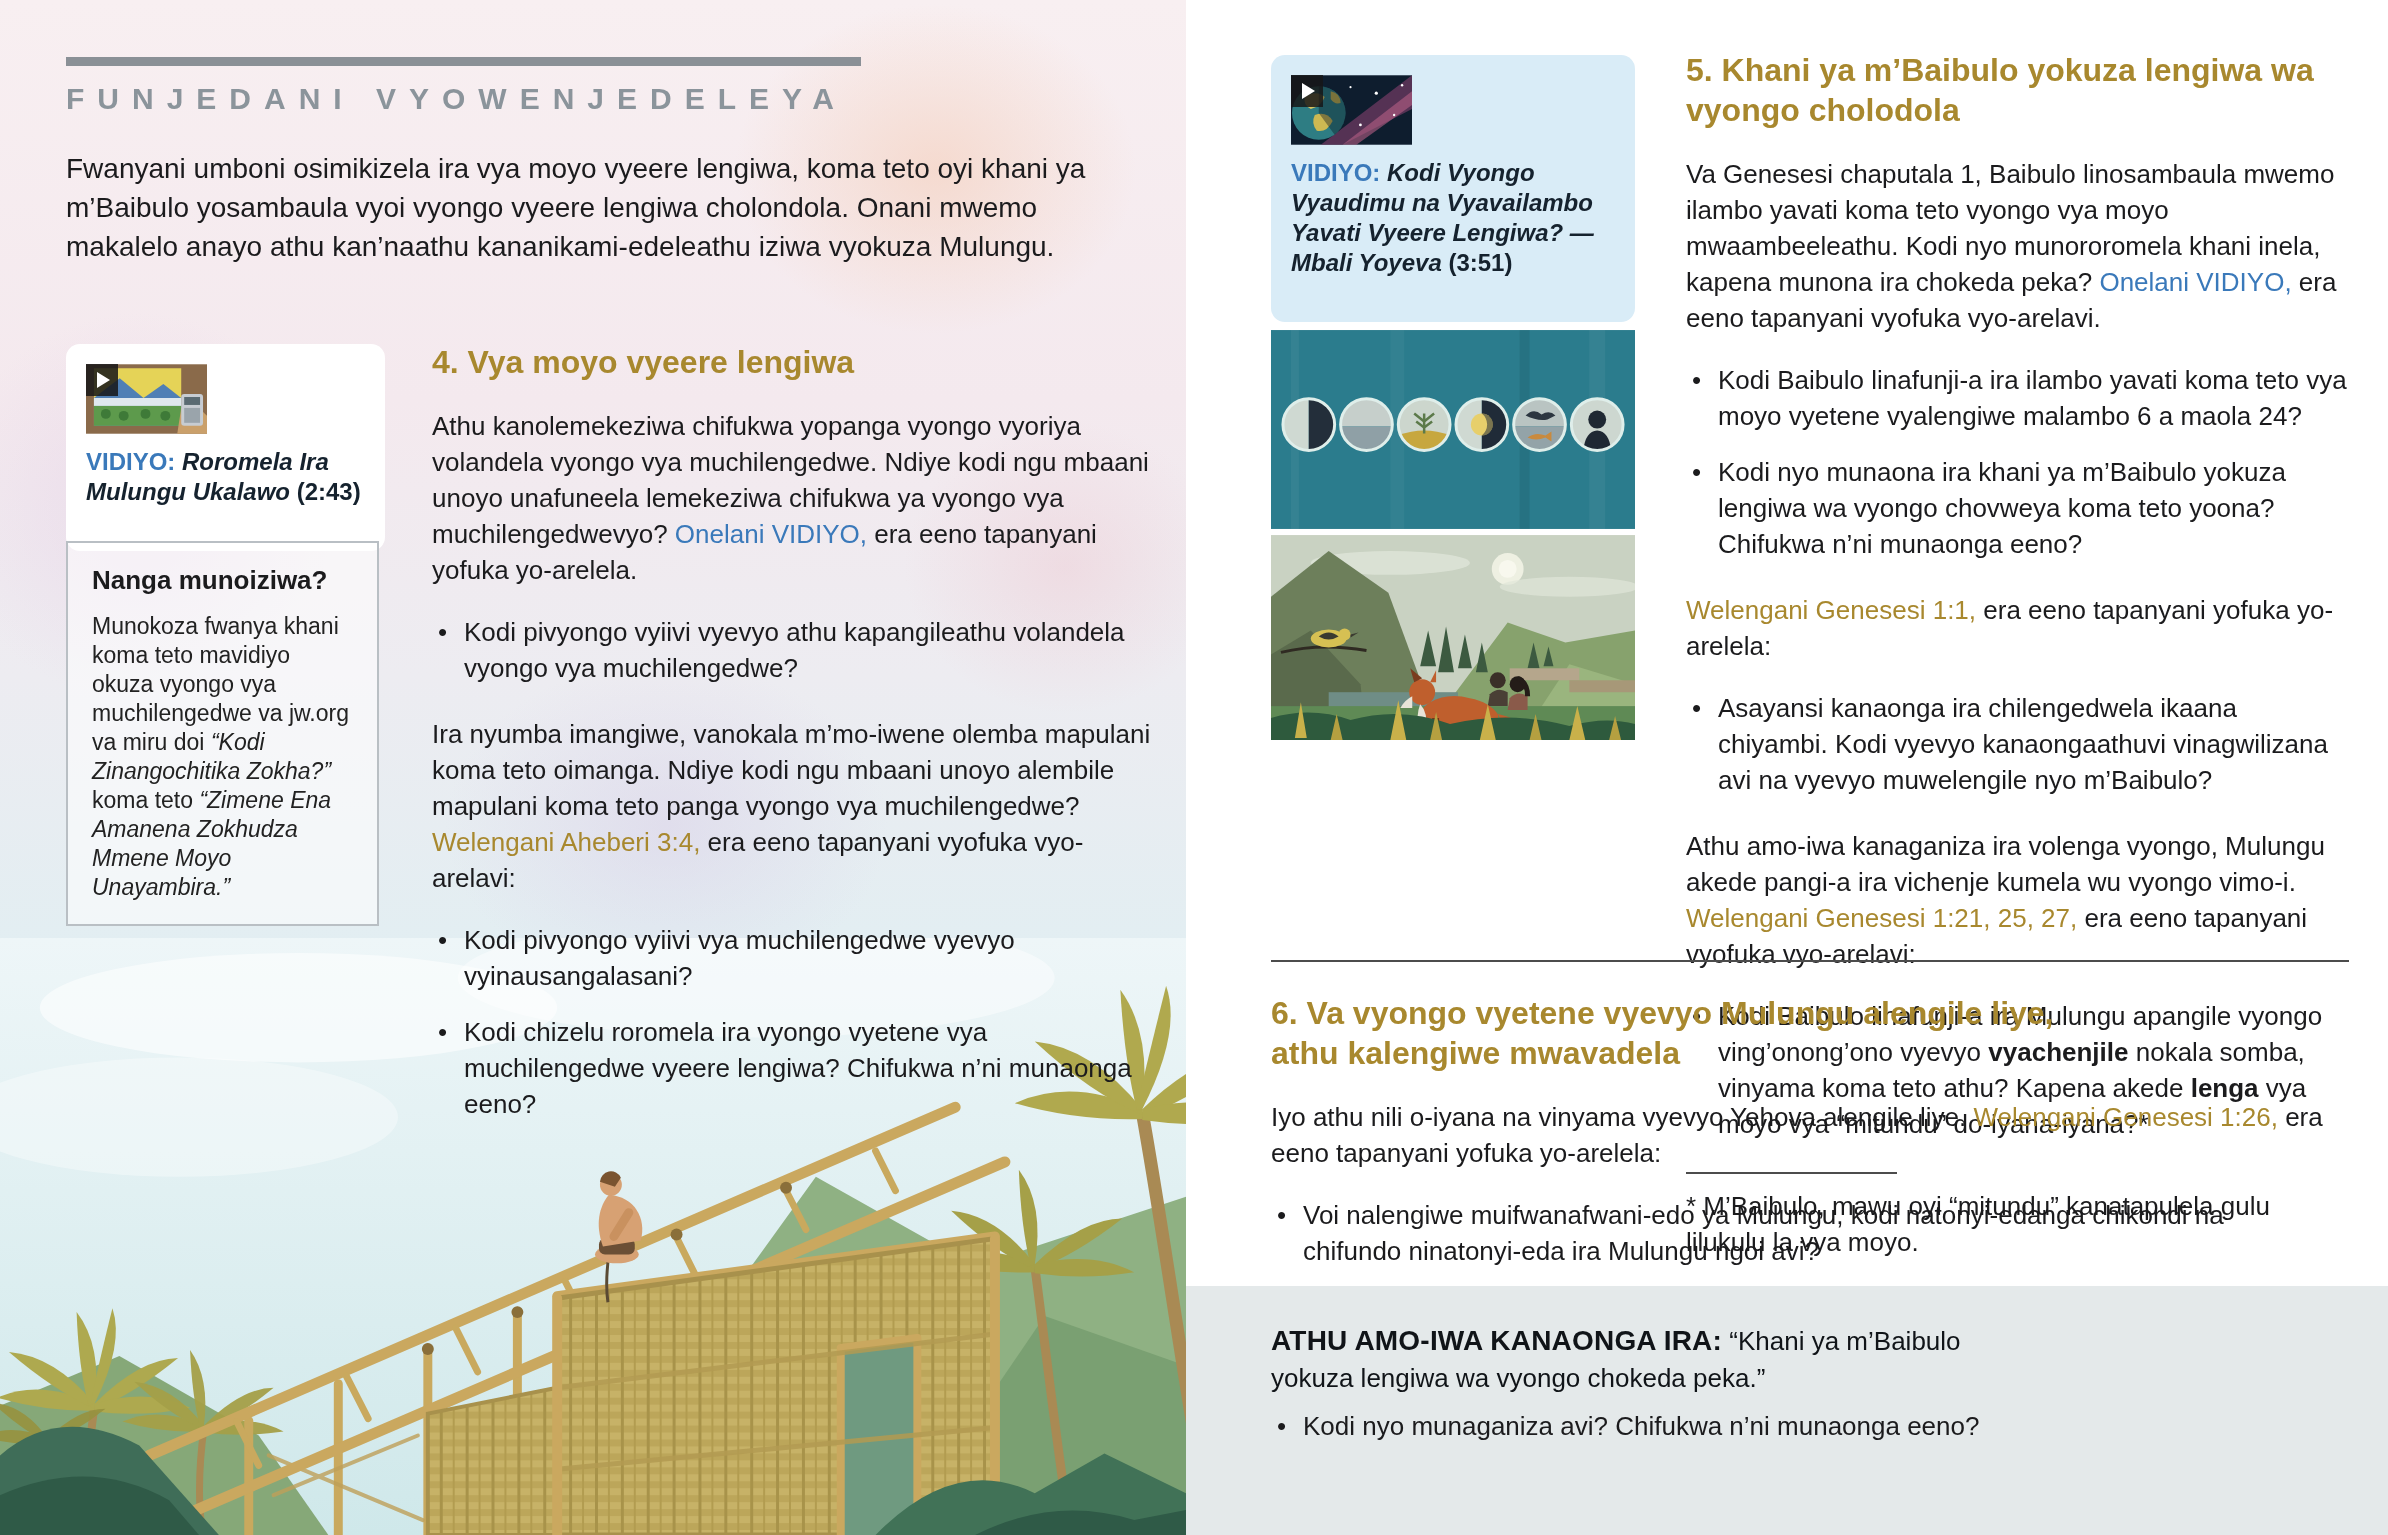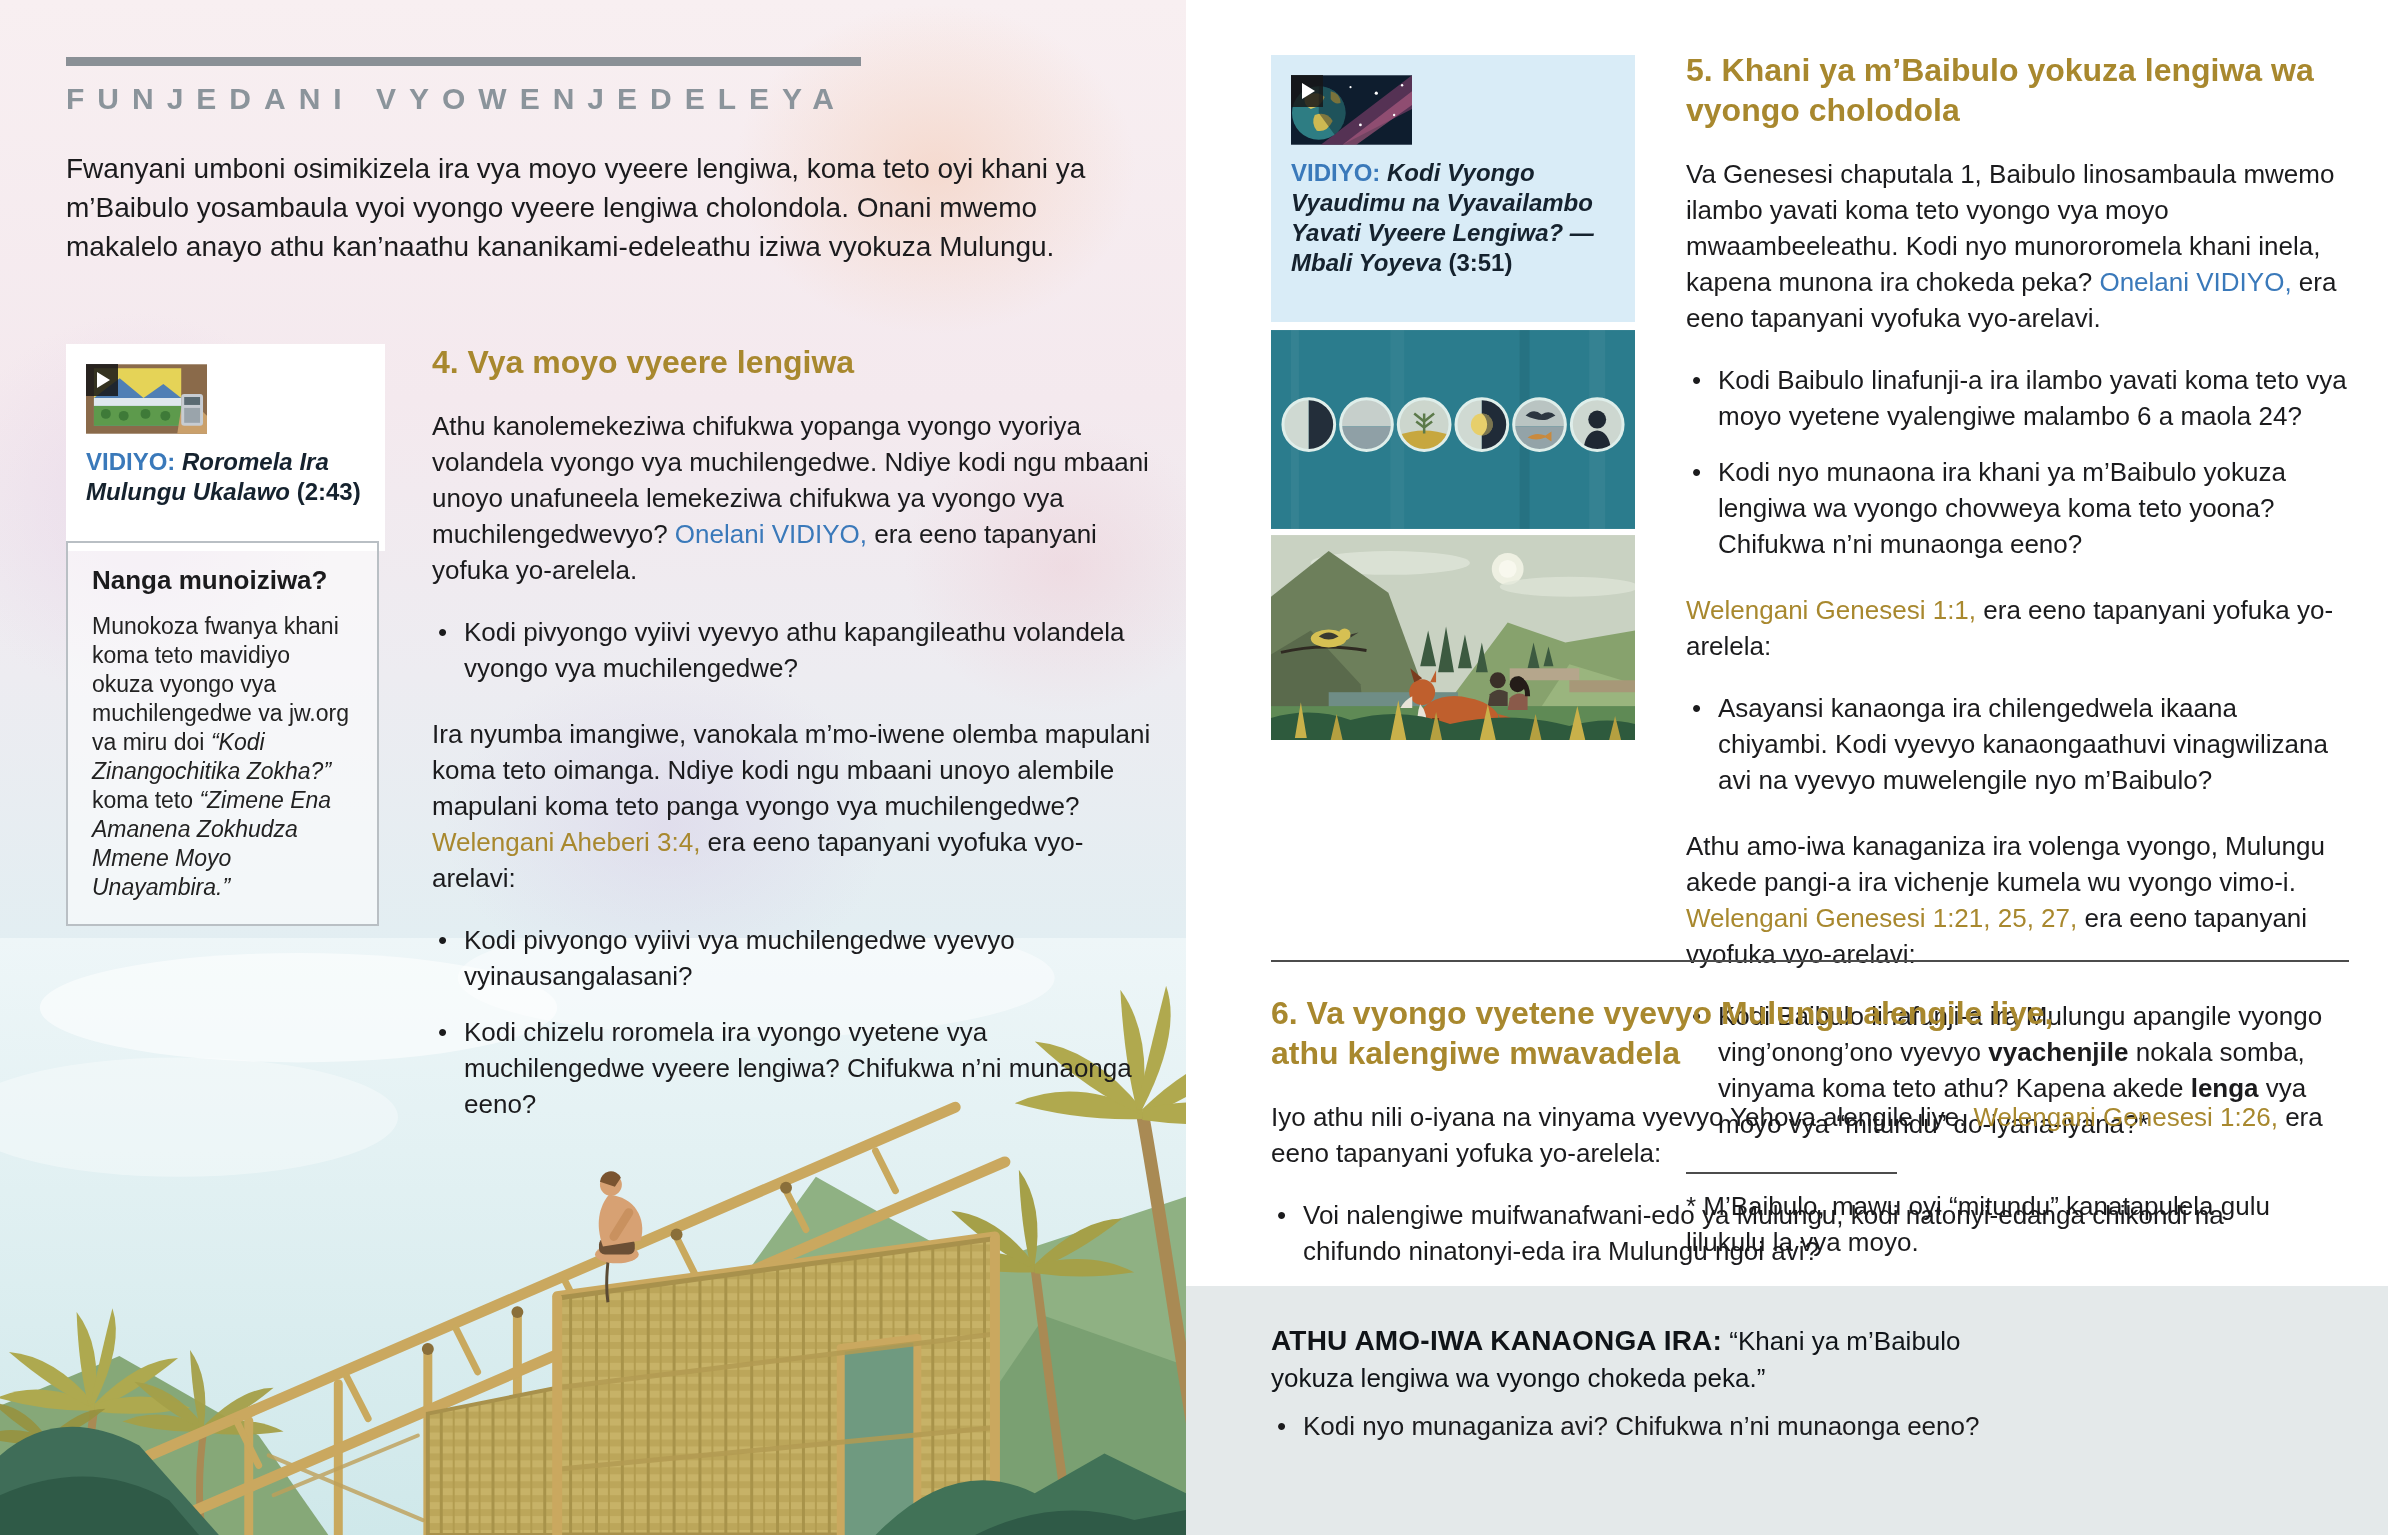--- a/index.html
+++ b/index.html
@@ -15,21 +15,21 @@
   .blob.b1{left:657px;top:-60px;width:557px;height:458px;background:radial-gradient(closest-side,rgba(244,203,180,.55),rgba(244,203,180,0) 72%);}
   .blob.b2{left:-139px;top:229px;width:557px;height:557px;background:radial-gradient(closest-side,rgba(228,206,230,.5),rgba(228,206,230,0) 70%);}
   .blob.b3{left:358px;top:597px;width:617px;height:458px;background:radial-gradient(closest-side,rgba(214,199,229,.4),rgba(214,199,229,0) 72%);}
   .blob.b4{left:836px;top:358px;width:458px;height:418px;background:radial-gradient(closest-side,rgba(236,197,206,.4),rgba(236,197,206,0) 70%);}
 
   .kicker-bar{left:66px;top:57px;width:795px;height:9px;background:#8a9096;}
   .kicker{left:66px;top:82px;margin:0;font-size:30px;font-weight:700;letter-spacing:13px;color:#8b949b;}
   .intro{left:66px;top:149px;width:1070px;font-size:28px;line-height:39px;margin:0;}
 
   
-  .video-card{padding:20px;}
+  .video-card{padding:20px;border-radius:14px;}
   .video-card.white{left:66px;top:344px;width:279px;background:#fff;}
   .video-card.blue{width:324px;background:#d9ecf7;}
   .thumb{position:relative;width:121px;height:70px;overflow:hidden;}
   .play{position:absolute;left:0;top:0;width:32px;height:32px;background:rgba(22,22,24,.85);
         display:flex;align-items:center;justify-content:center;}
   .play::before{content:"";display:block;width:0;height:0;border-left:13px solid #fff;
         border-top:8px solid transparent;border-bottom:8px solid transparent;margin-left:3px;}
   .vcaption{margin-top:13px;font-size:24px;line-height:30px;font-weight:700;font-style:italic;color:#15222e;}
   .vcaption .vlabel{color:#3a79ba;font-style:normal;}
   .vcaption .vdur{font-style:normal;}

